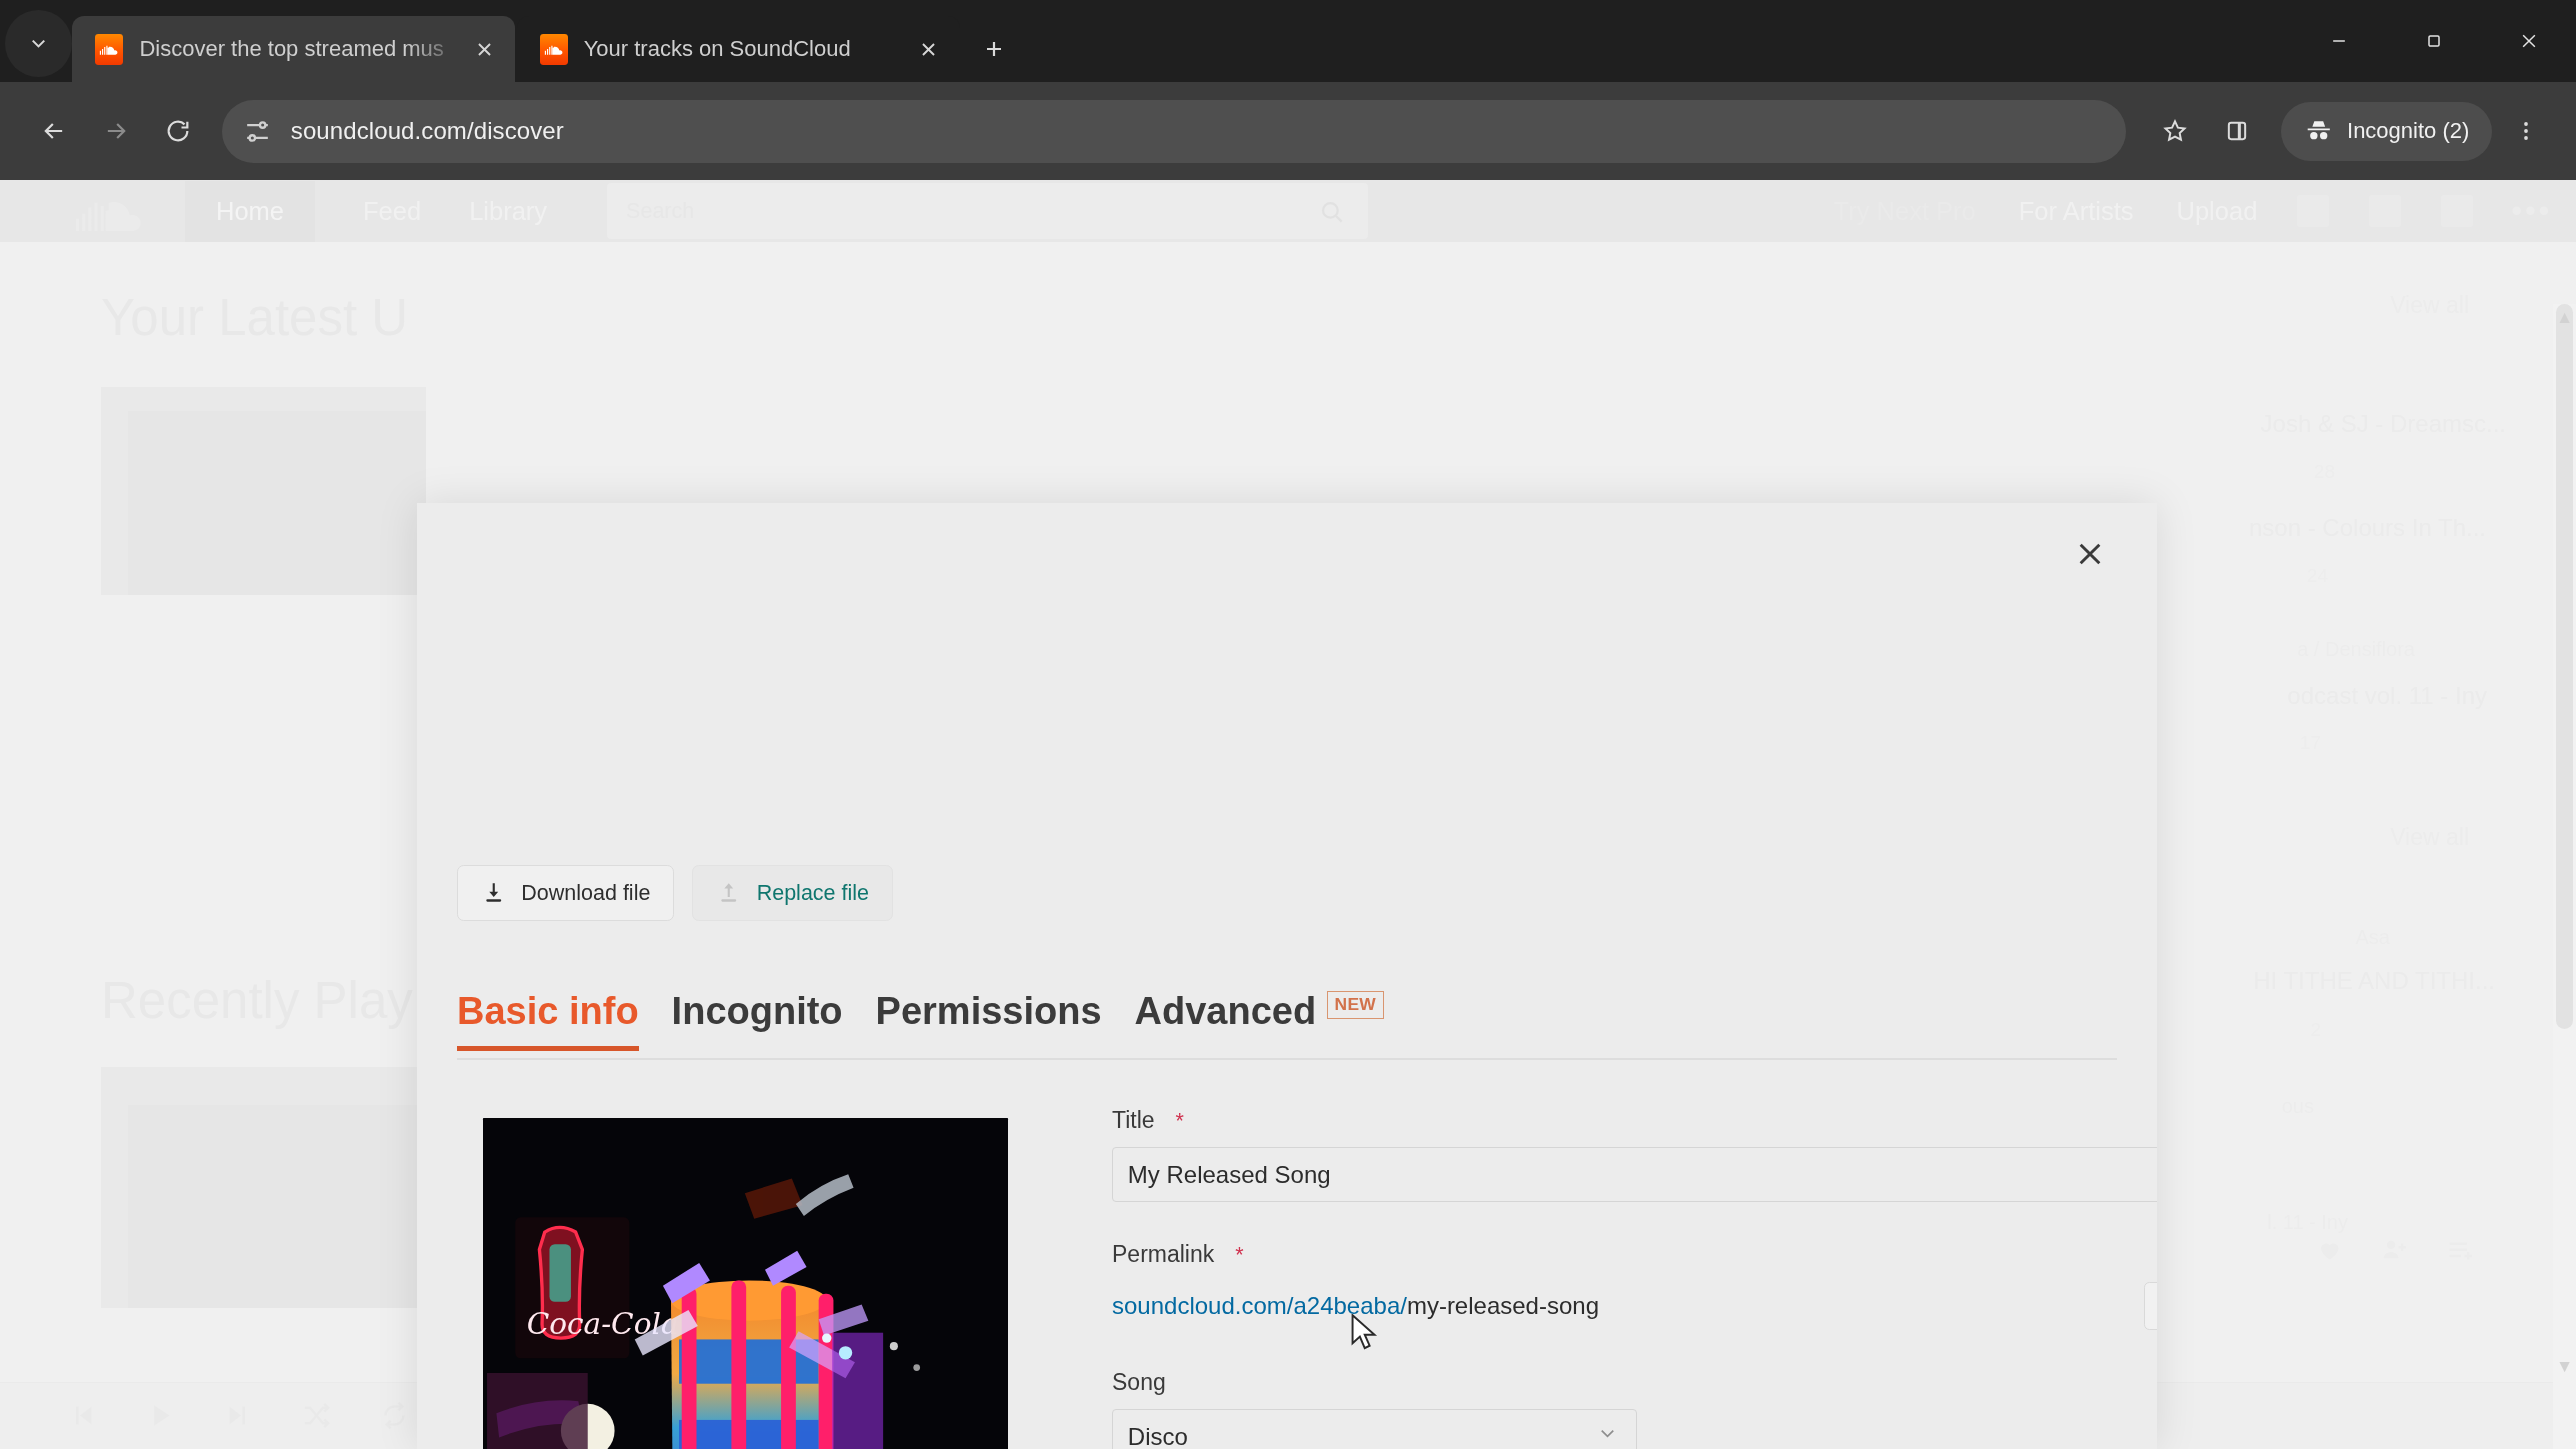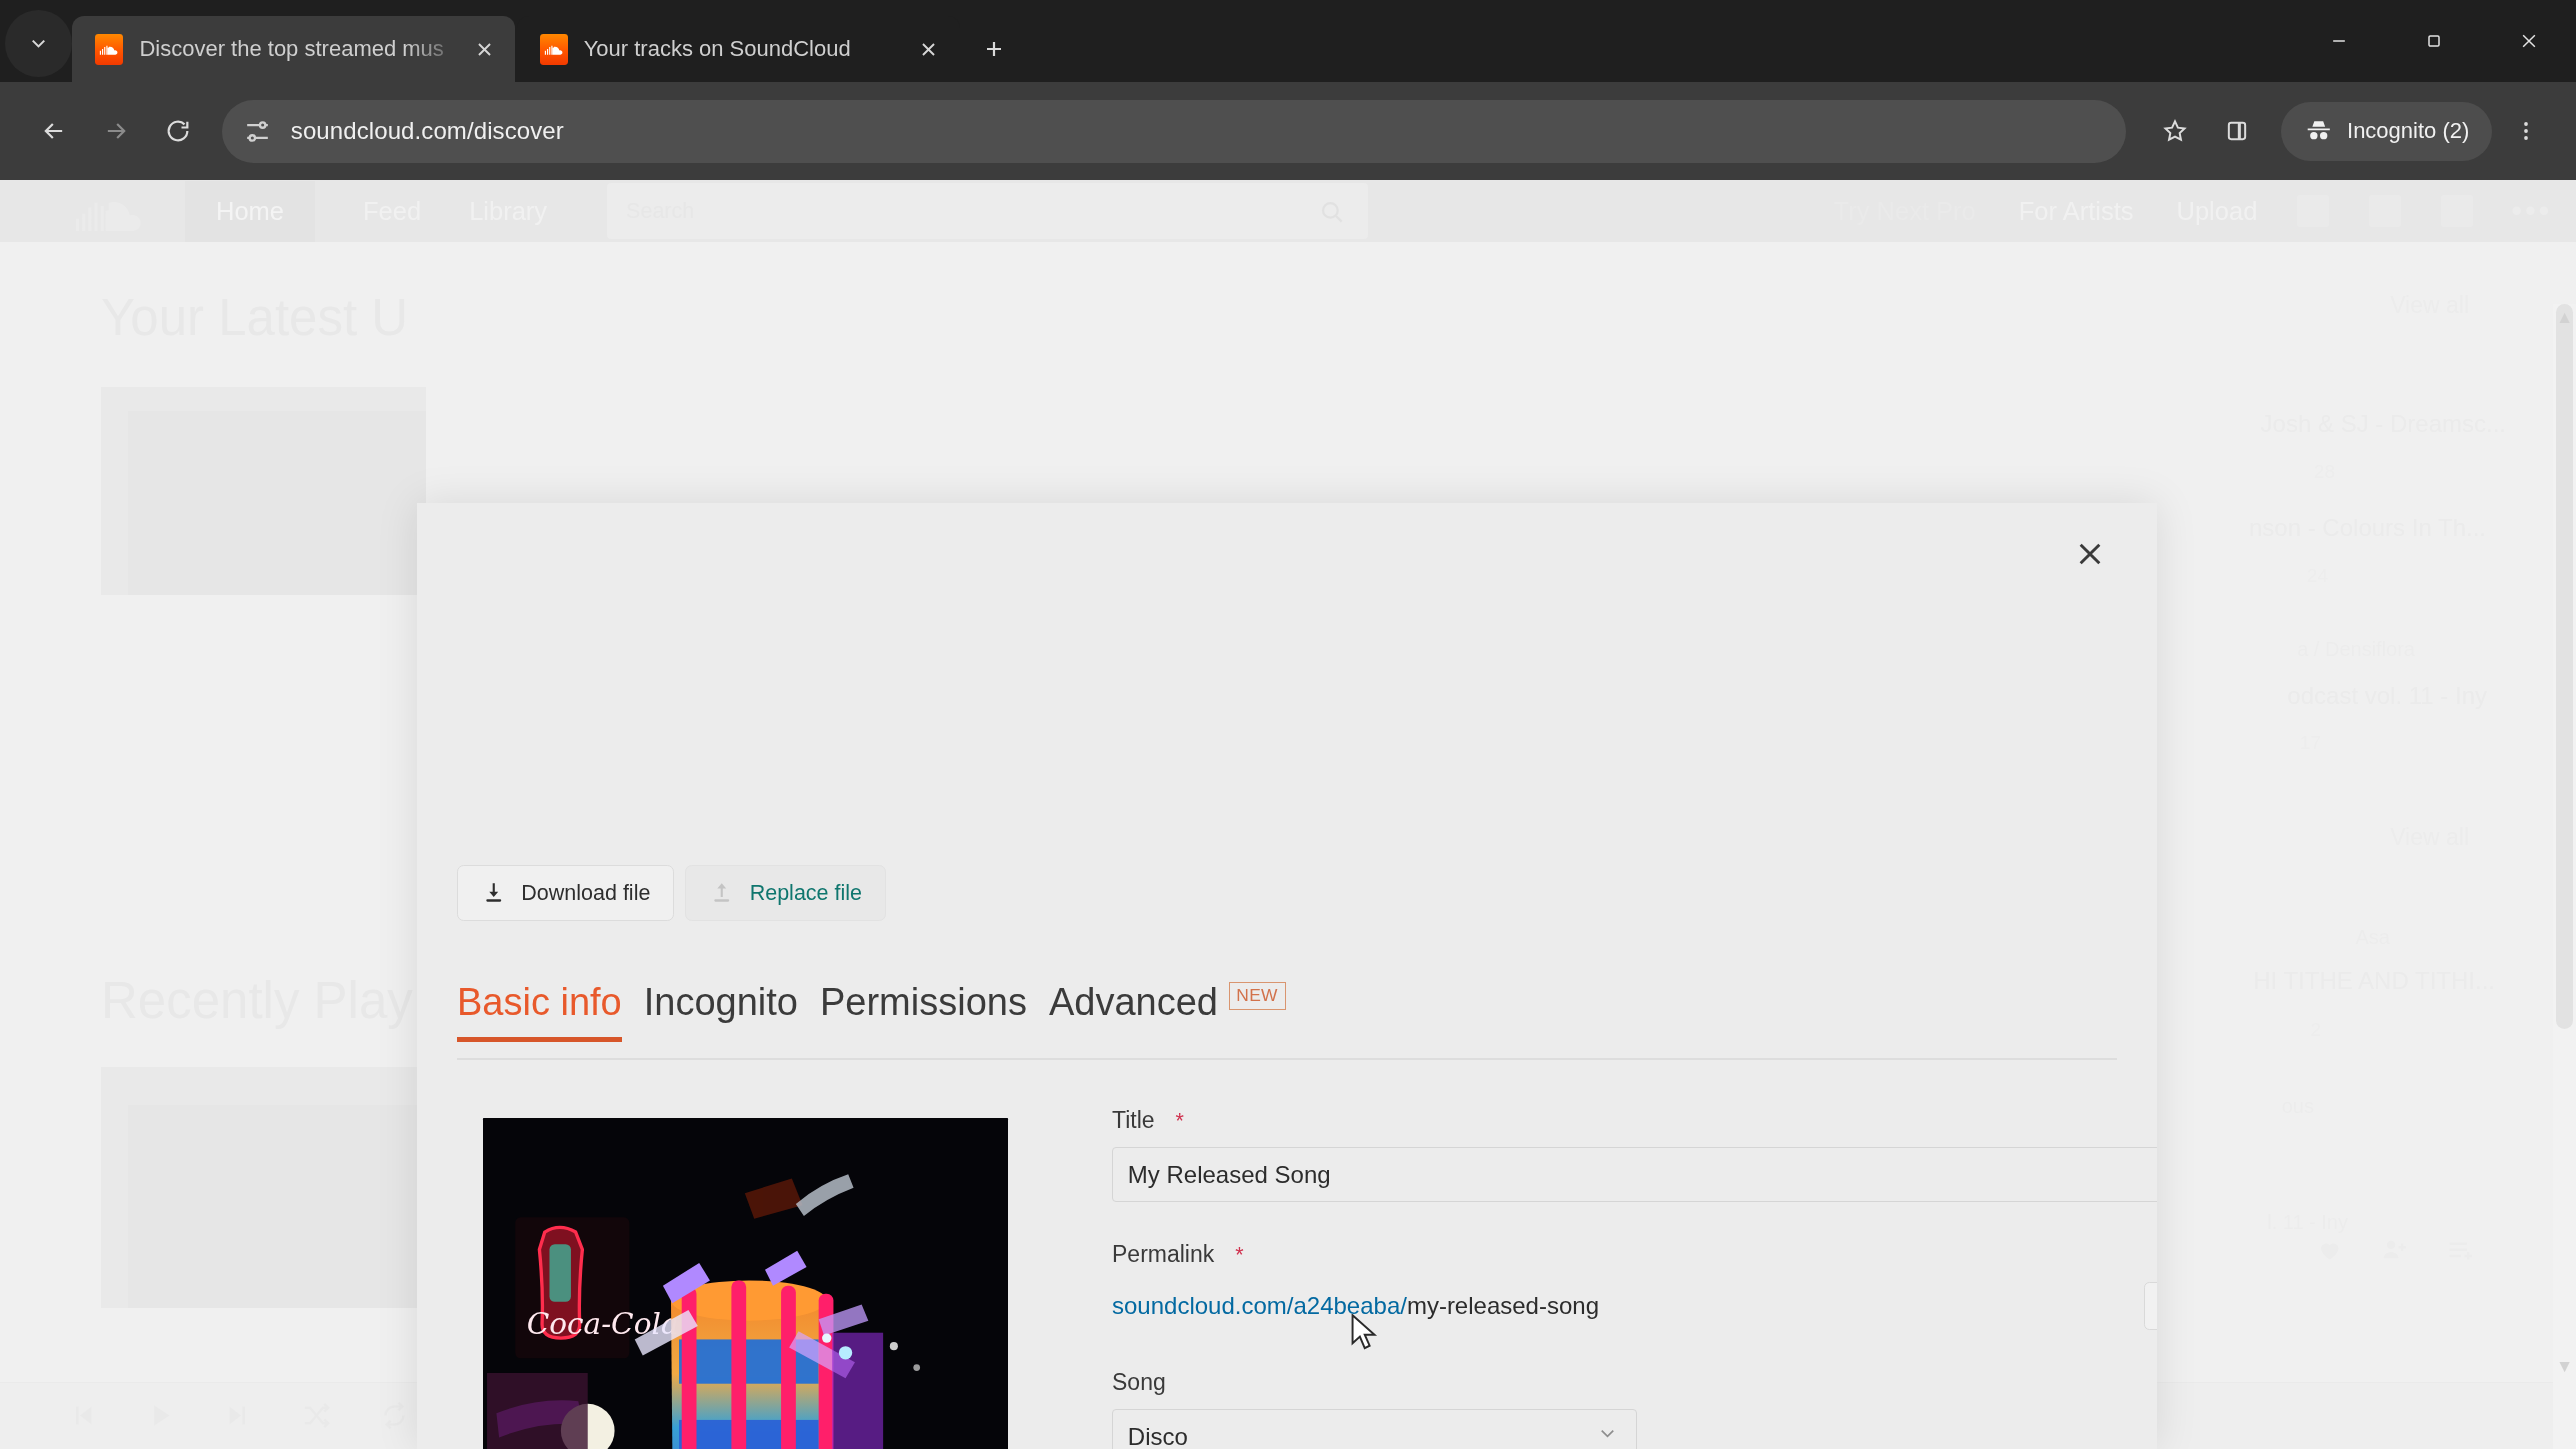--- a/index.html
+++ b/index.html
@@ -177,34 +177,34 @@
     overflow: hidden;
   }
   .modal-close {
     position: absolute; right: 40px; top: 24px;
     width: 54px; height: 54px;
     display: flex; align-items: center; justify-content: center;
     color: #3a3a3a; background: transparent; border: 0; cursor: pointer;
   }
   .modal-close svg { width: 32px; height: 32px; }
 
-  .filebar { position: absolute; left: 40px; top: 362px; display: flex; gap: 11px; }
+  .filebar { position: absolute; left: 40px; top: 362px; display: flex; gap: 18px; }
   .filebtn {
     height: 56px; border-radius: 6.7px; border: 1.3px solid #dcdcdc; background: #f0f0f0;
     display: flex; align-items: center; gap: 14.8px; padding: 0 23px;
     font-size: 21.5px; color: #2e2e2e; cursor: pointer;
   }
   .filebtn svg { width: 25.5px; height: 25.5px; }
   .filebtn.disabled { color: #0f766e; border-color: #e2e2e2; background: #e8e8e8; cursor: default; }
   .filebtn.disabled svg { color: #c4c4c4; }
 
   .tabs {
     position: absolute; left: 40px; right: 40px; top: 478px; height: 79px;
     border-bottom: 2px solid #dddddd;
-    display: flex; align-items: flex-start; gap: 22px;
+    display: flex; align-items: center; gap: 33px; font-weight: bold;
   }
   .tabitem {
     font-size: 38px; color: #3b3b3b; padding-bottom: 16px; cursor: pointer;
     white-space: nowrap; display: flex; align-items: center; gap: 10.7px;
     position: relative;
   }
   .tabitem.active { color: #e8592b; }
   .tabitem.active::after {
     content: ""; position: absolute; left: 0; right: 0; bottom: -2px;
     height: 4.7px; background: #d7562a;

